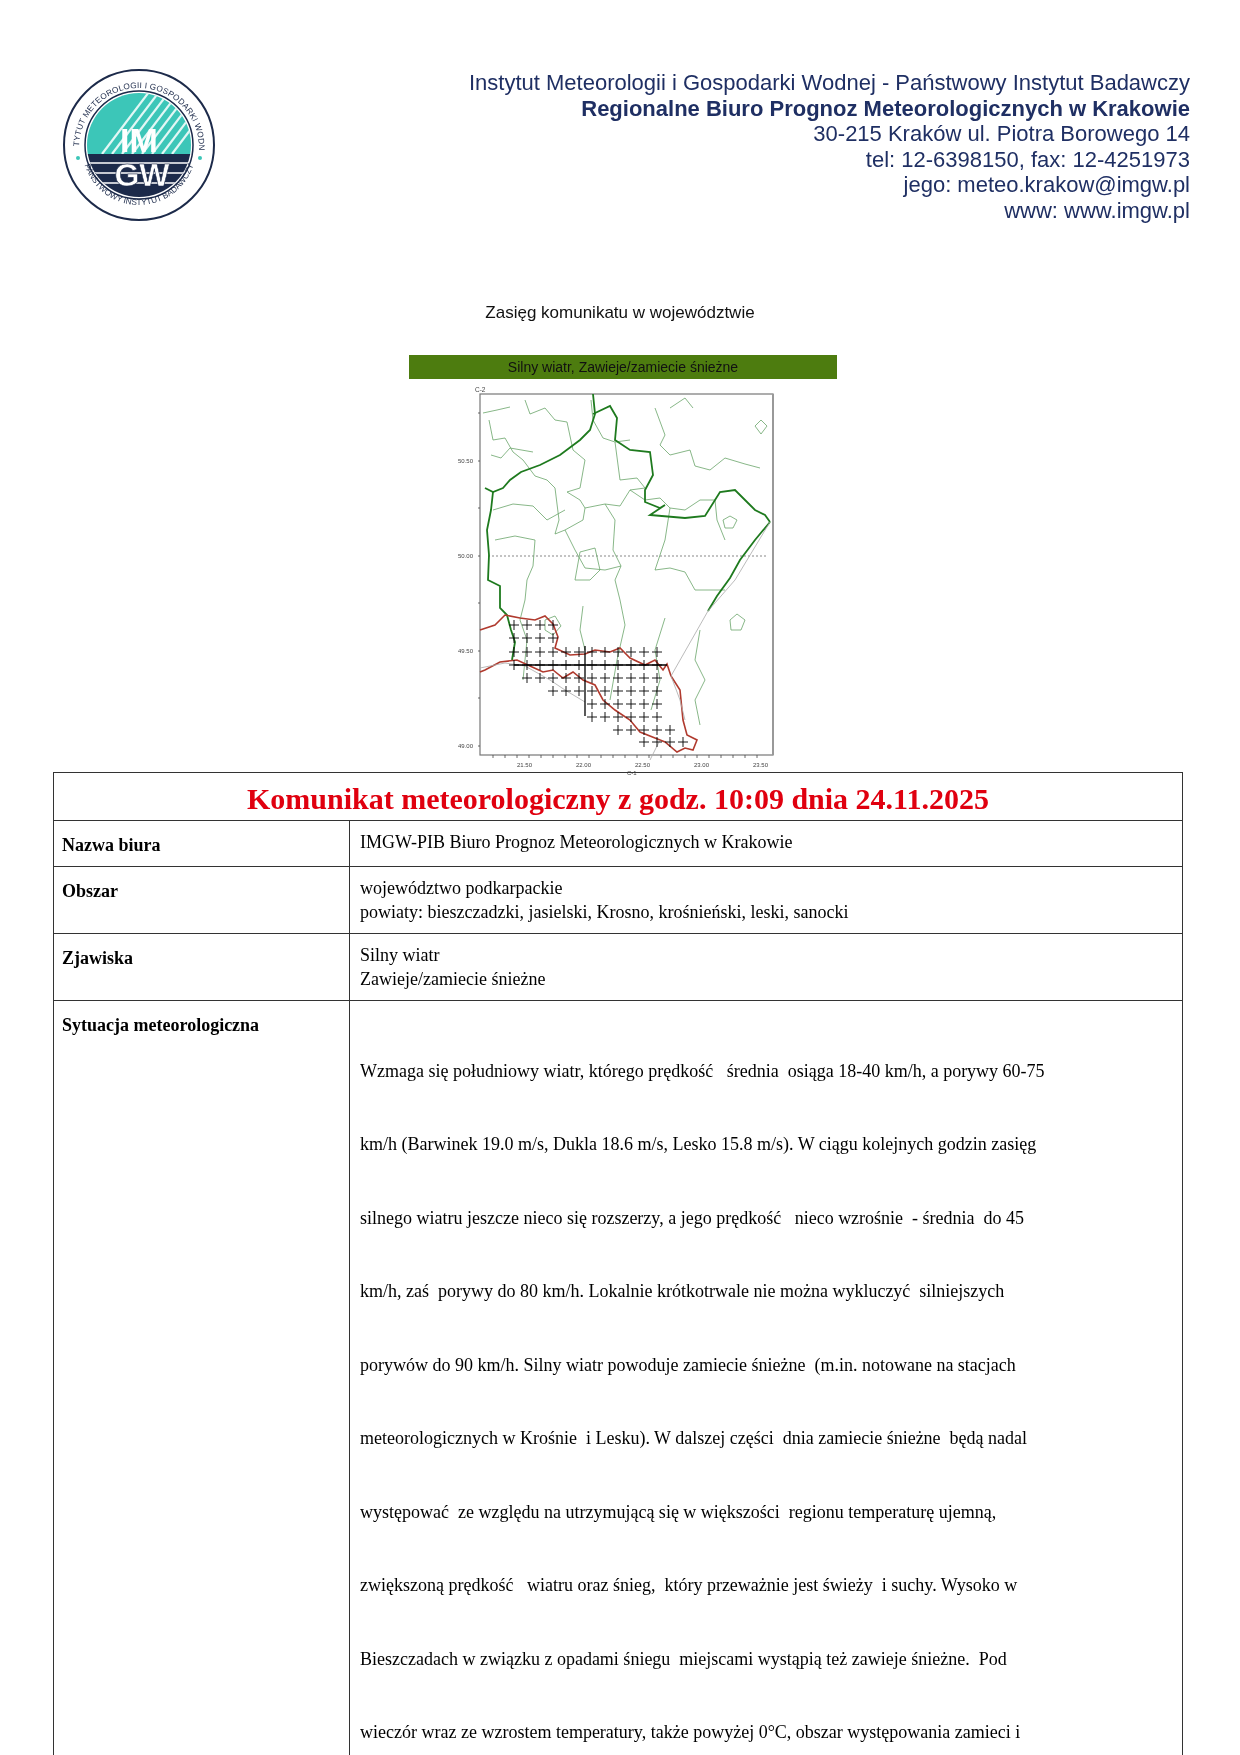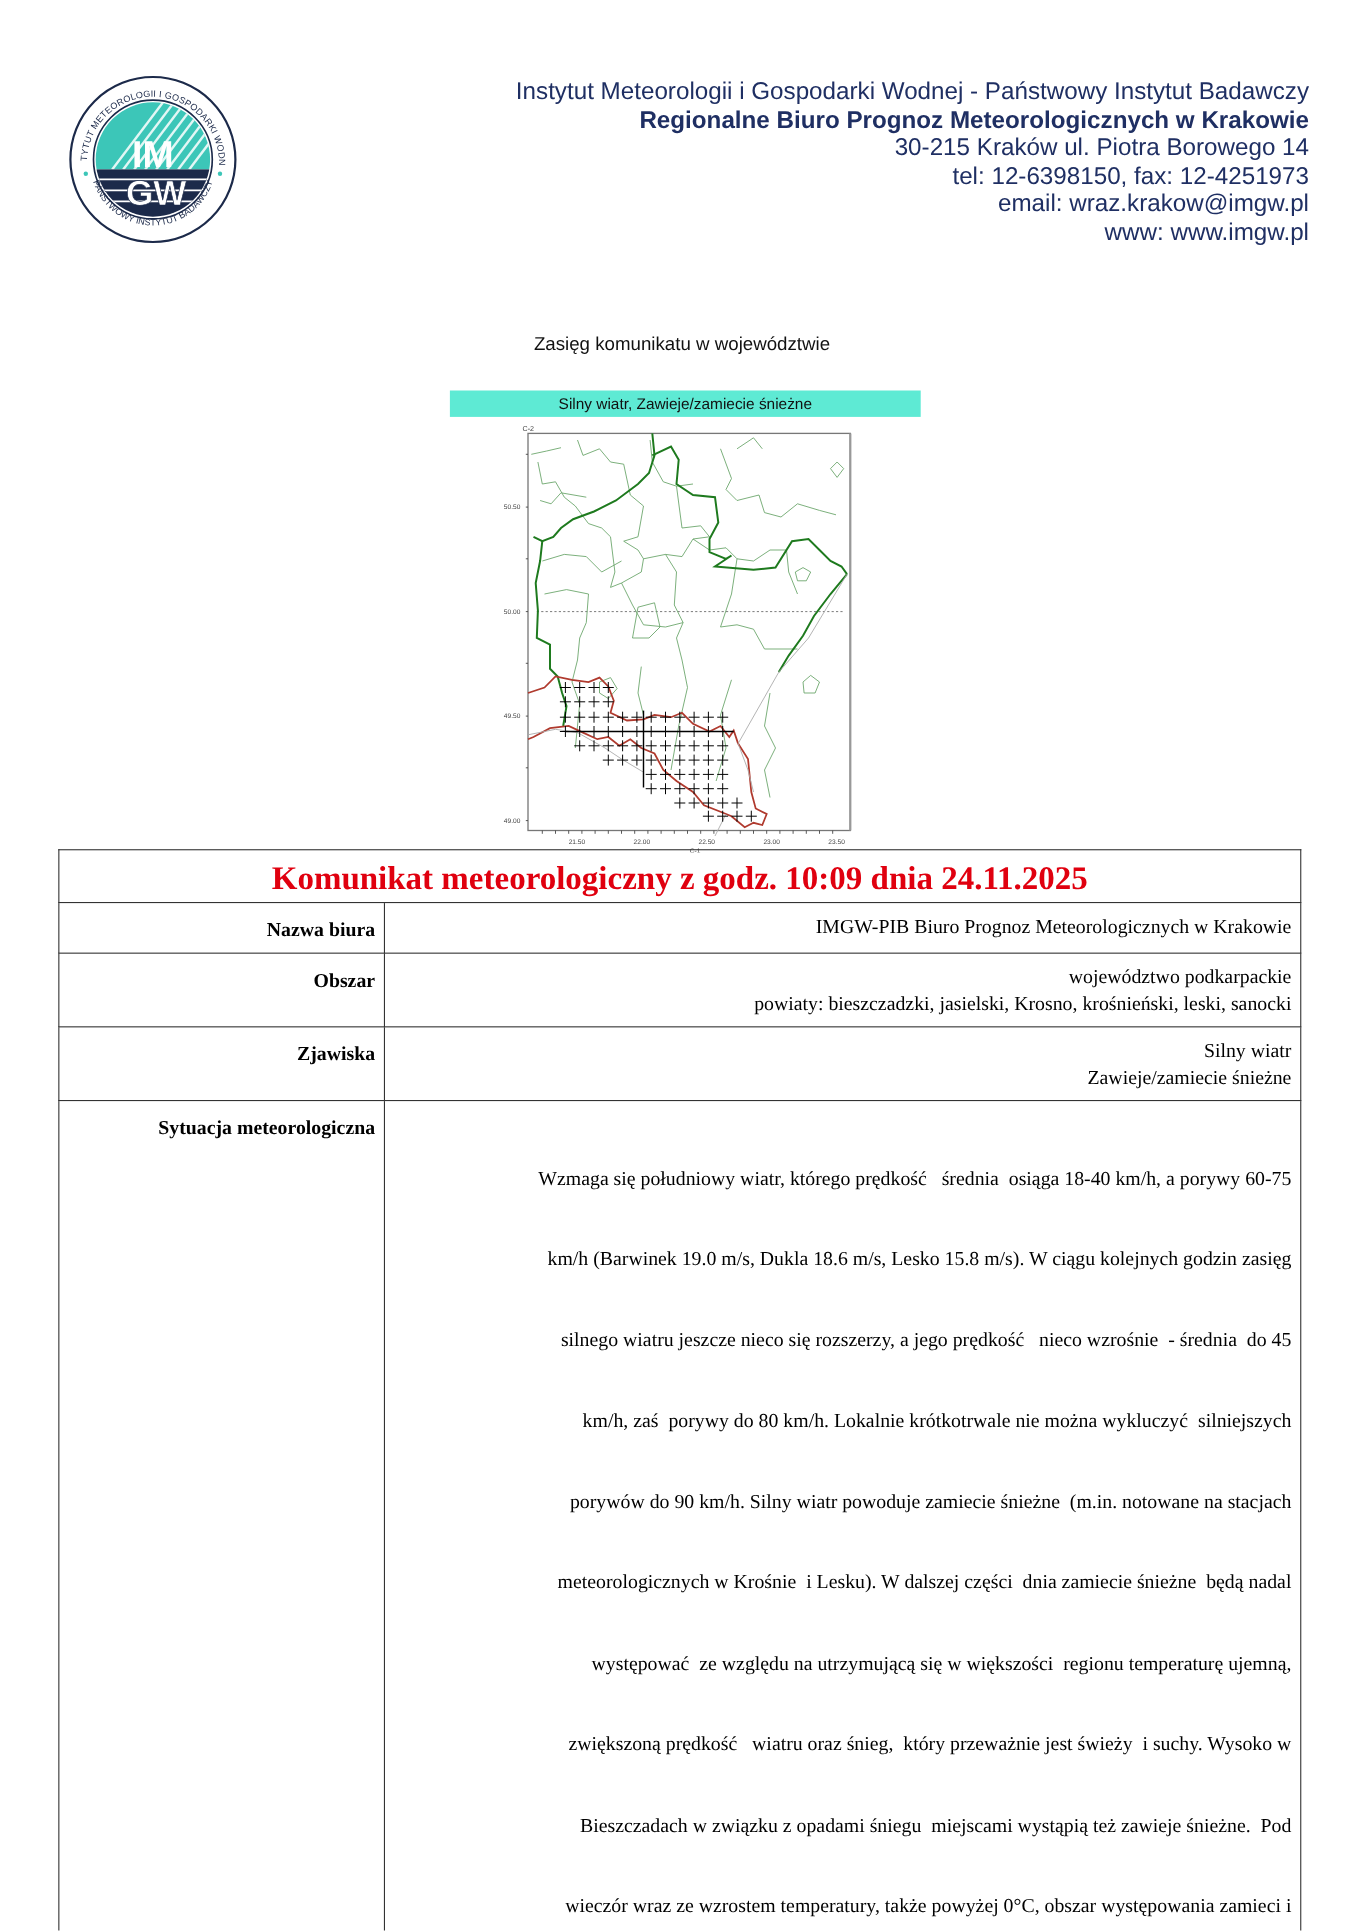--- a/index.html
+++ b/index.html
@@ -14,32 +14,32 @@
     }
     .org-block .bold { font-weight: bold; }
 
     
     .range-title {
       position: absolute; left: 0; width: 1240px; top: 303px; text-align: center;
       font-family: "Liberation Sans", sans-serif; font-size: 17px; color: #111;
     }
     .map-caption-bar {
       position: absolute; left: 409px; top: 355px; width: 428px; height: 24px;
-      background: #5eead4; text-align: center;
+      background: #4d7c0f; text-align: center;
       font-family: "Liberation Sans", sans-serif; font-size: 14px; line-height: 24px; color: #111;
     }
     .map-wrap { position: absolute; left: 455px; top: 380px; width: 340px; height: 395px; }
 
     
     .report {
       position: absolute; left: 53px; top: 772px; width: 1130px;
       border-collapse: collapse;
       font-family: "Liberation Serif", serif; font-size: 18px; color: #000;
     }
-    .report td { border: 1.5px solid #333; vertical-align: top; padding: 9px 8px 8px 8px; line-height: 24.5px; text-align: right; }
+    .report td { border: 1.5px solid #333; vertical-align: top; padding: 9px 8px 8px 8px; line-height: 24.5px; }
     .report .title-cell {
       text-align: center; color: #e0000f; font-weight: bold; font-size: 30px;
       padding: 14px 8px 6px 8px; height: 27px;
     }
     .report .label { width: 279px; font-weight: bold; padding-top: 12px; }
     .report .value { padding-left: 10px; }
     .line { display: block; }
   </style>
 </head>
 <body>
@@ -85,21 +85,21 @@
     <circle cx="16" cy="90" r="2" fill="#3cc6b8"></circle>
     <circle cx="138" cy="90" r="2" fill="#3cc6b8"></circle>
   </svg>
 </div>
 
 <div class="org-block">
   <div>Instytut Meteorologii i Gospodarki Wodnej - Państwowy Instytut Badawczy</div>
   <div class="bold">Regionalne Biuro Prognoz Meteorologicznych w Krakowie</div>
   <div>30-215 Kraków ul. Piotra Borowego 14</div>
   <div>tel: 12-6398150, fax: 12-4251973</div>
-  <div>email: wraz.krakow@imgw.pl</div>
+  <div>jego: meteo.krakow@imgw.pl</div>
   <div>www: www.imgw.pl</div>
 </div>
 
 <div class="range-title">Zasięg komunikatu w województwie</div>
 <div class="map-caption-bar">Silny wiatr, Zawieje/zamiecie śnieżne</div>
 
 <div class="map-wrap">
   <svg width="340" height="395" viewBox="0 0 340 395">
 
     <text x="20" y="12" font-family="Liberation Sans, sans-serif" font-size="6.5" fill="#444">C-2</text>

